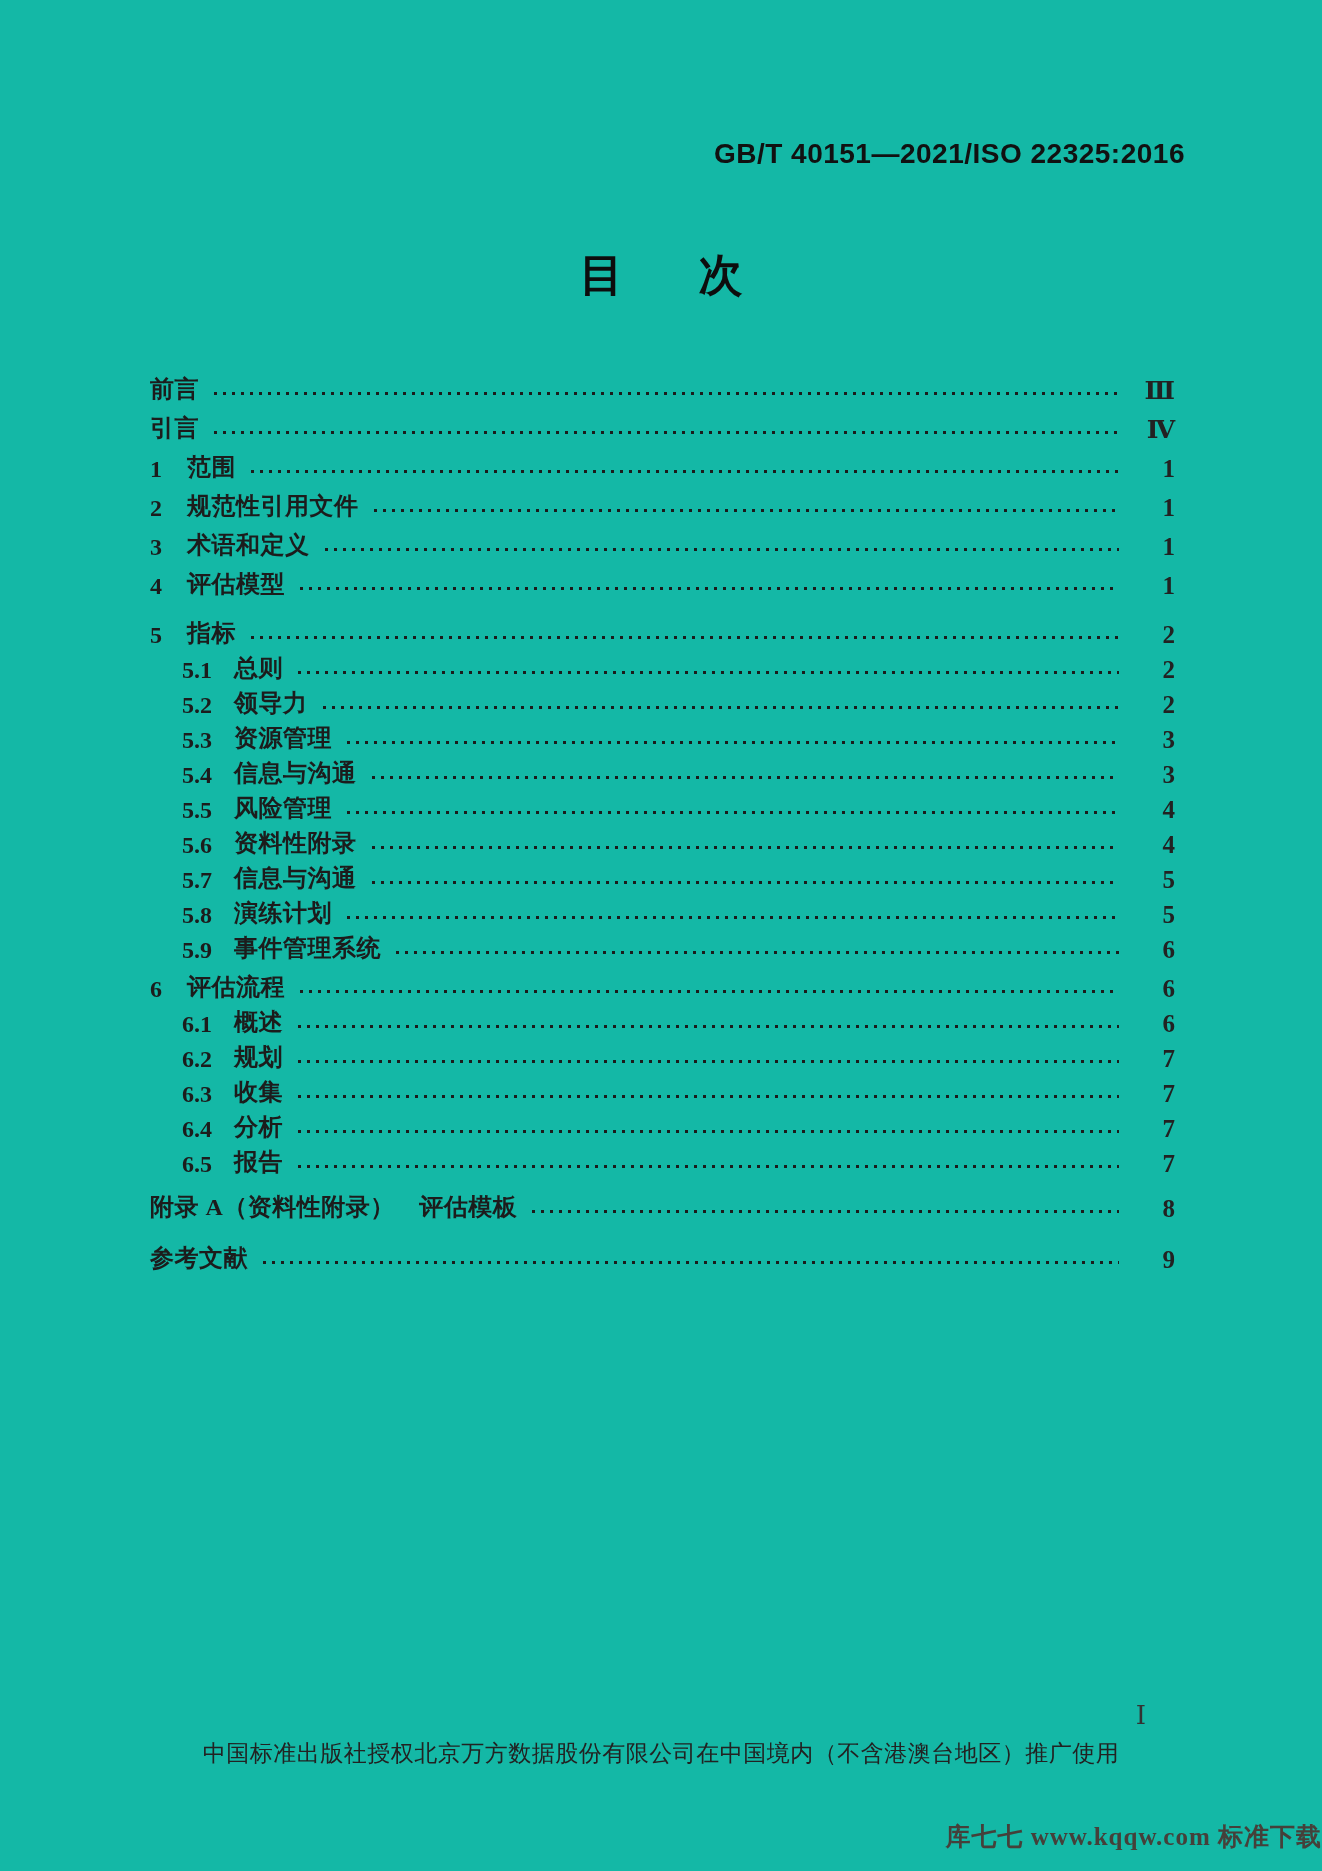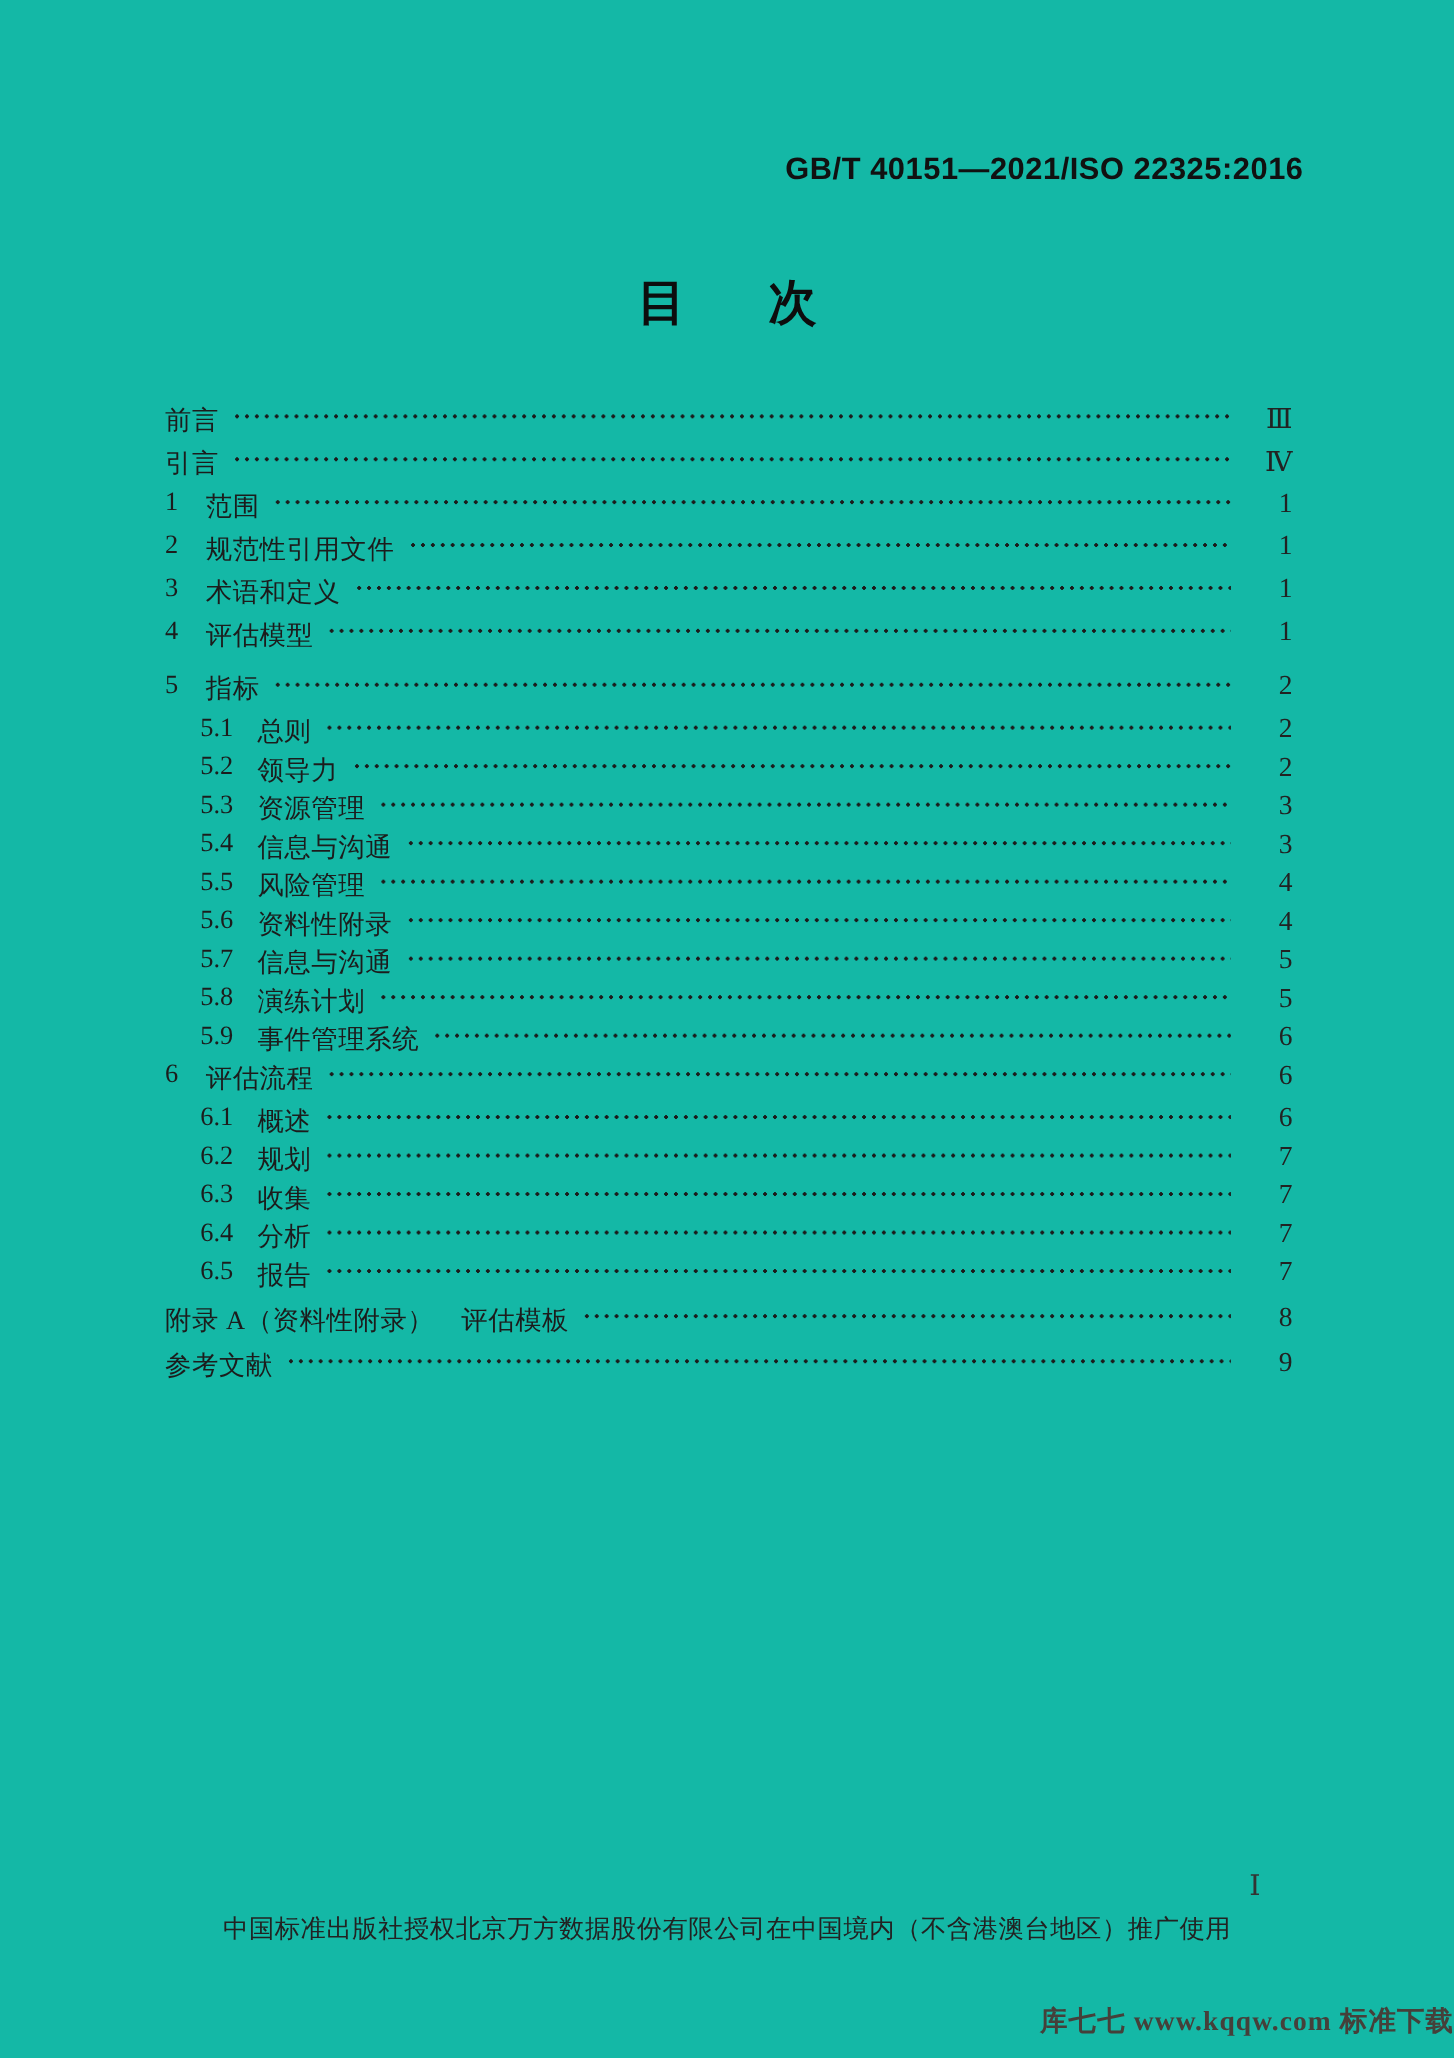--- a/index.html
+++ b/index.html
@@ -31,24 +31,25 @@
     text-indent:0.35em; 
     color:#0d0d0d;
   }
   .toc {
     position:absolute;
     top:366px; left:150px;
     width:1035px;
   }
   .row {
     display:flex;
-    align-items:flex-start;
+    align-items:flex-end;
     height:35px;
     font-size:24px;
     color:#1c1c1c;
+    font-weight:bold;
   }
   .row.lv0 { height:39px; }
   .row.lv1 { margin-left:32px; }
   .row .num { flex:0 0 auto; font-family:"Liberation Serif","DejaVu Serif",serif; }
   .row.lv0 .num { width:37px; }
   .row.lv1 .num { width:52px; }
   .row .label { flex:0 0 auto; letter-spacing:0.5px; white-space:pre; }
   .row .leader {
     flex:1 1 auto;
     height:24px;
@@ -61,21 +62,21 @@
   .row .pageno {
     flex:0 0 48px;
     text-align:right;
     padding-right:10px;
     font-size:25px;
     color:#222;
   }
   
   .toc .row:nth-child(7)  { margin-top:10px; }
   .toc .row:nth-child(23) { margin-top:6px; }
-  .toc .row:nth-child(24) { margin-top:2px; }
+  .toc .row:nth-child(24) { margin-top:12px; }
   .bottom-roman {
     position:absolute;
     top:1700px; right:176px;
     font-size:26px;
     color:#333;
   }
   .footer-notice {
     position:absolute;
     top:1738px; left:0; width:100%;
     text-align:center;

